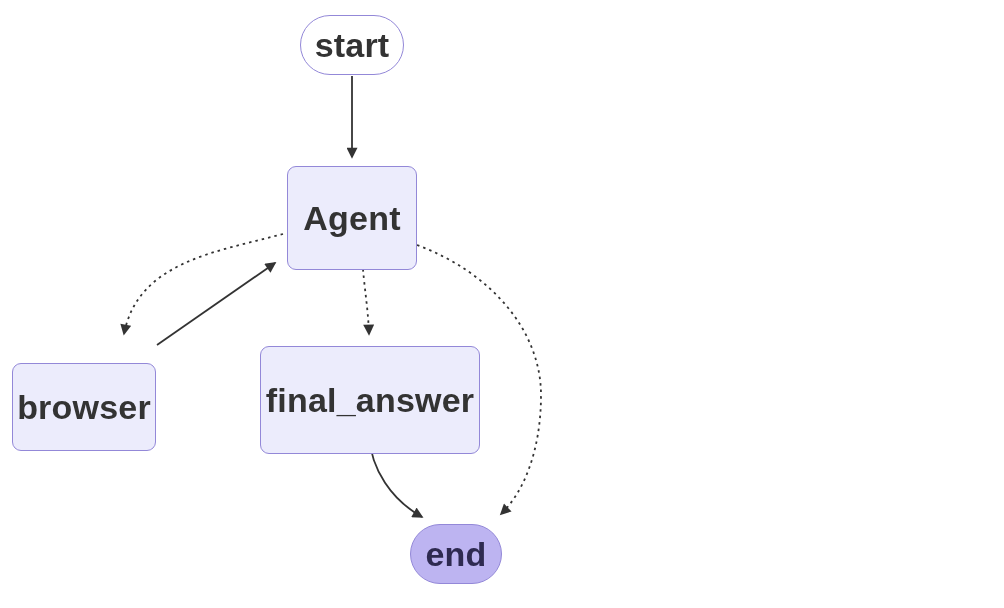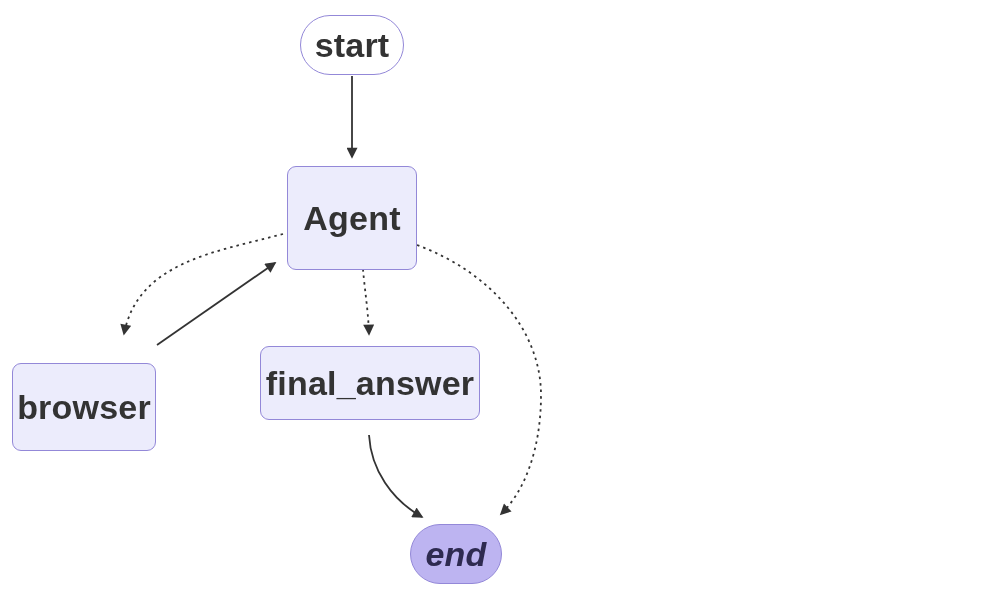--- a/index.html
+++ b/index.html
@@ -47,21 +47,20 @@
   }
   .node.pill {
     border-radius: 30px;
   }
   .node.start-node {
     background: #ffffff;
   }
   .node.end-node {
     background: #BDB4F1;
     color: #2e2a50;
-    font-style: italic;
   }
 </style>
 </head>
 <body>
 
 <div class="canvas">
 
   <svg class="edges" viewBox="0 0 1004 608">
     <defs>
       <marker id="arrow" viewBox="0 0 10 10" refX="8.5" refY="5" markerWidth="13" markerHeight="11" markerUnits="userSpaceOnUse" orient="auto-start-reverse">
@@ -87,21 +86,21 @@
   </div>
 
   <div class="node" style="left:287px; top:166px; width:130px; height:104px;">
     <span>Agent</span>
   </div>
 
   <div class="node" style="left:12px; top:346px; width:144px; height:88px;margin-top:17px;">
     <span>browser</span>
   </div>
 
-  <div class="node" style="left:260px; top:346px; width:220px; height:74px;">
+  <div class="node" style="left:260px; top:346px; width:220px; height:108px;">
     <span>final_answer</span>
   </div>
 
   <div class="node pill end-node" style="left:410px; top:524px; width:92px; height:60px;">
     <span>end</span>
   </div>
 
 </div>
 
 </body></html>

